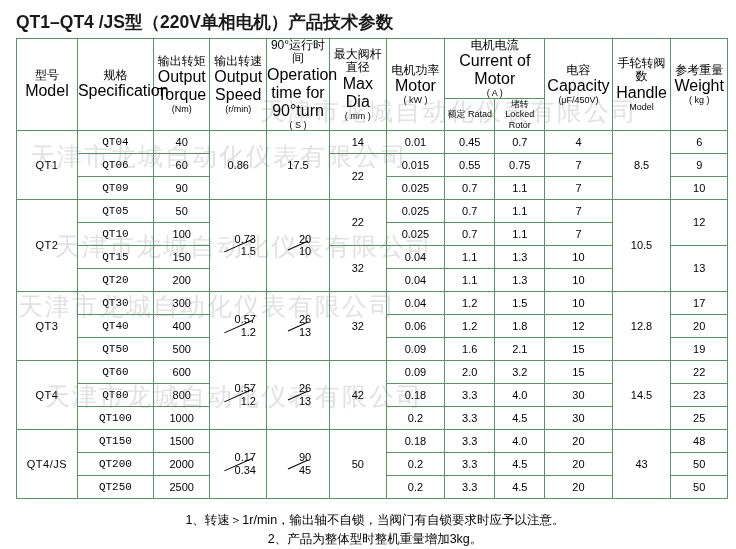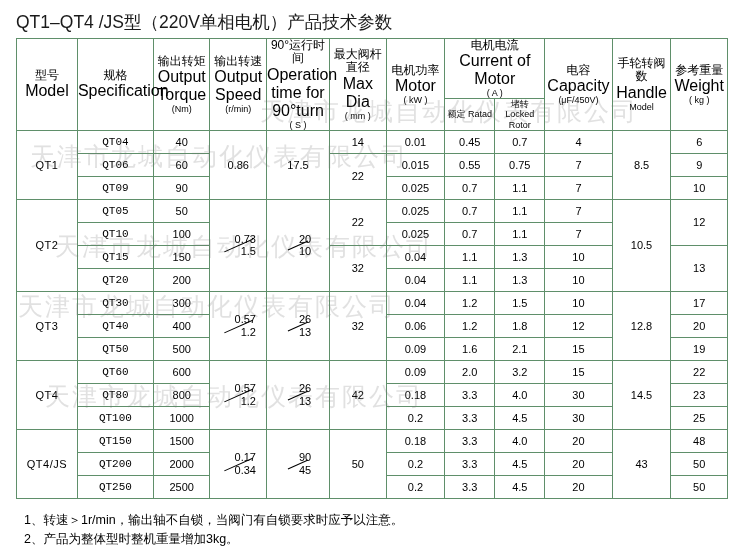--- a/index.html
+++ b/index.html
@@ -17,21 +17,21 @@
   }
   .page {
     position: relative;
     width: 736px;
     height: 549px;
     box-sizing: border-box;
     padding: 8px 10px 0 10px;
   }
   .title-cn {
     font-size: 17.5px;
-    font-weight: normal;
+    font-weight: bold;
     color: #1a1a1a;
     letter-spacing: 0px;
     margin: 2px 0 4px 6px;
     white-space: nowrap;
   }
   .title-en {
     font-size: 14.5px;
     color: #1f3864;
     margin: 0 0 7px 14px;
     white-space: nowrap;
@@ -133,20 +133,21 @@
   .wm3 { left: 18px; top: 290px; }
   .wm4 { left: 45px; top: 380px; }
   .wm5 { left: 260px; top: 95px; }
   .notes {
     margin: 12px 0 0 14px;
     font-size: 12.5px;
     line-height: 1.55;
   }
   .notes div {
     white-space: nowrap;
+    text-align: center;
   }
 </style>
 </head>
 <body>
 
 <div class="page">
 
   <div class="watermark">
     <div class="wm-line wm1">天津市龙城自动化仪表有限公司</div>
     <div class="wm-line wm2">天津市龙城自动化仪表有限公司</div>

